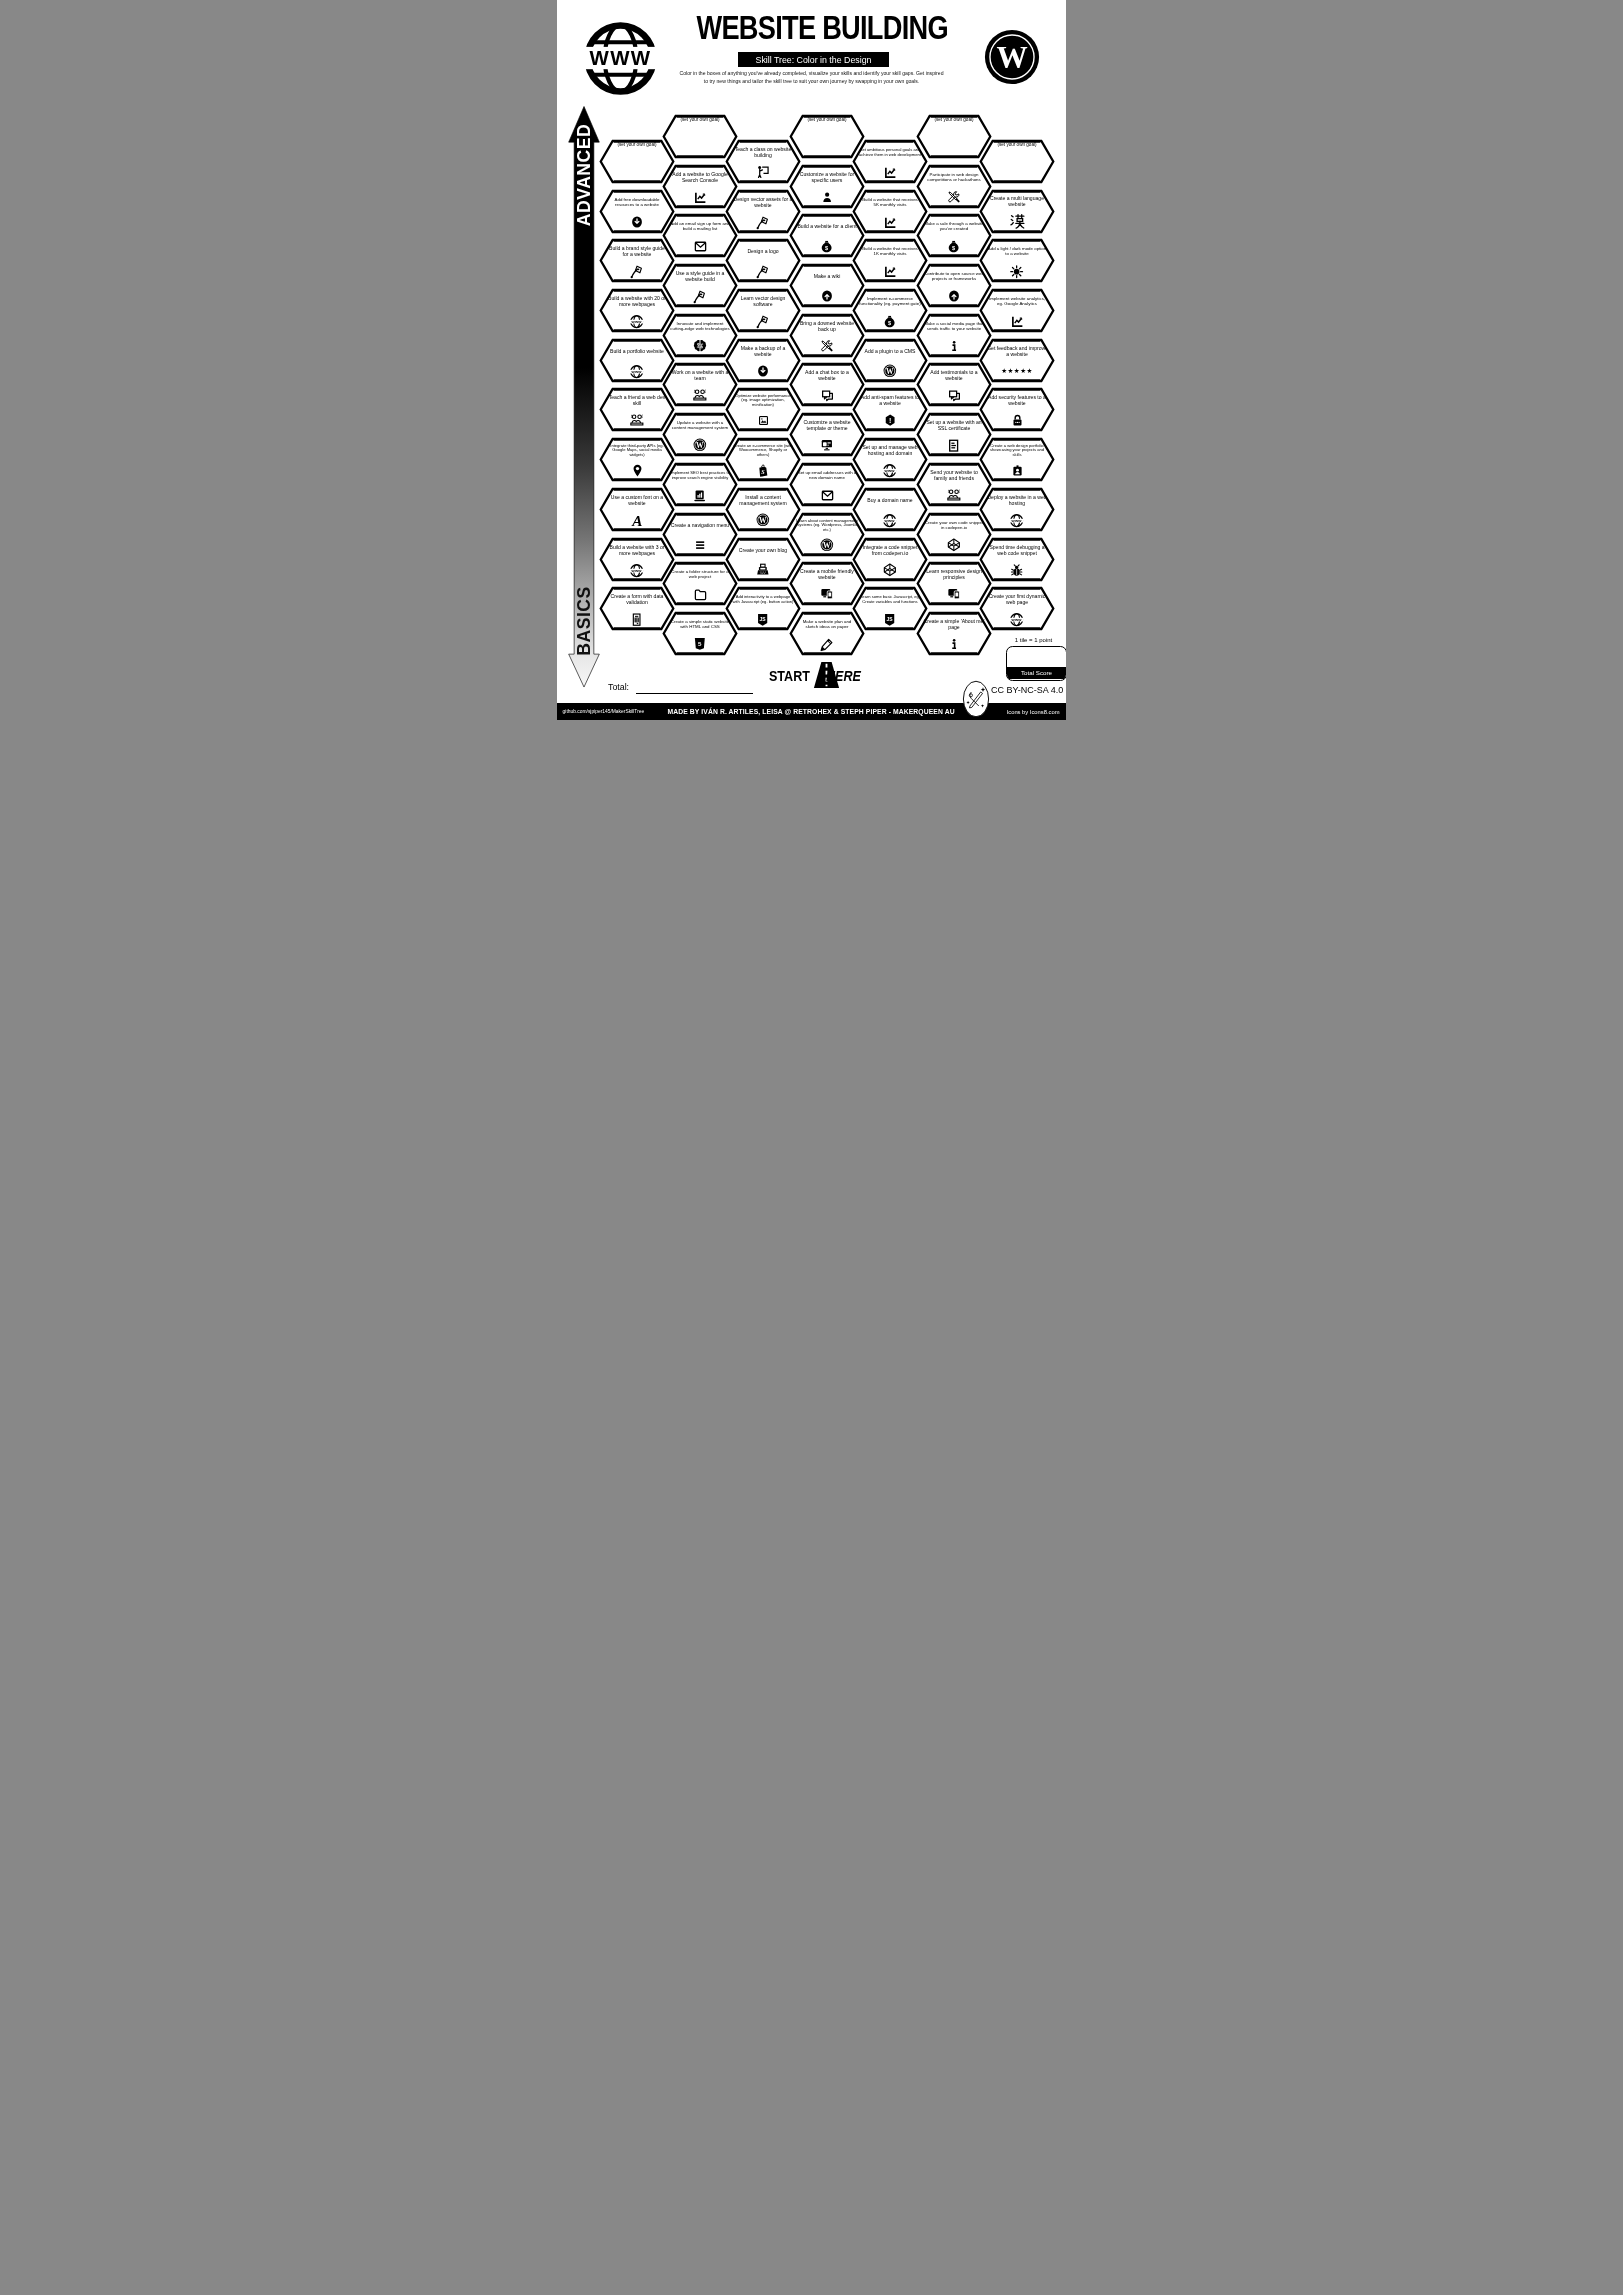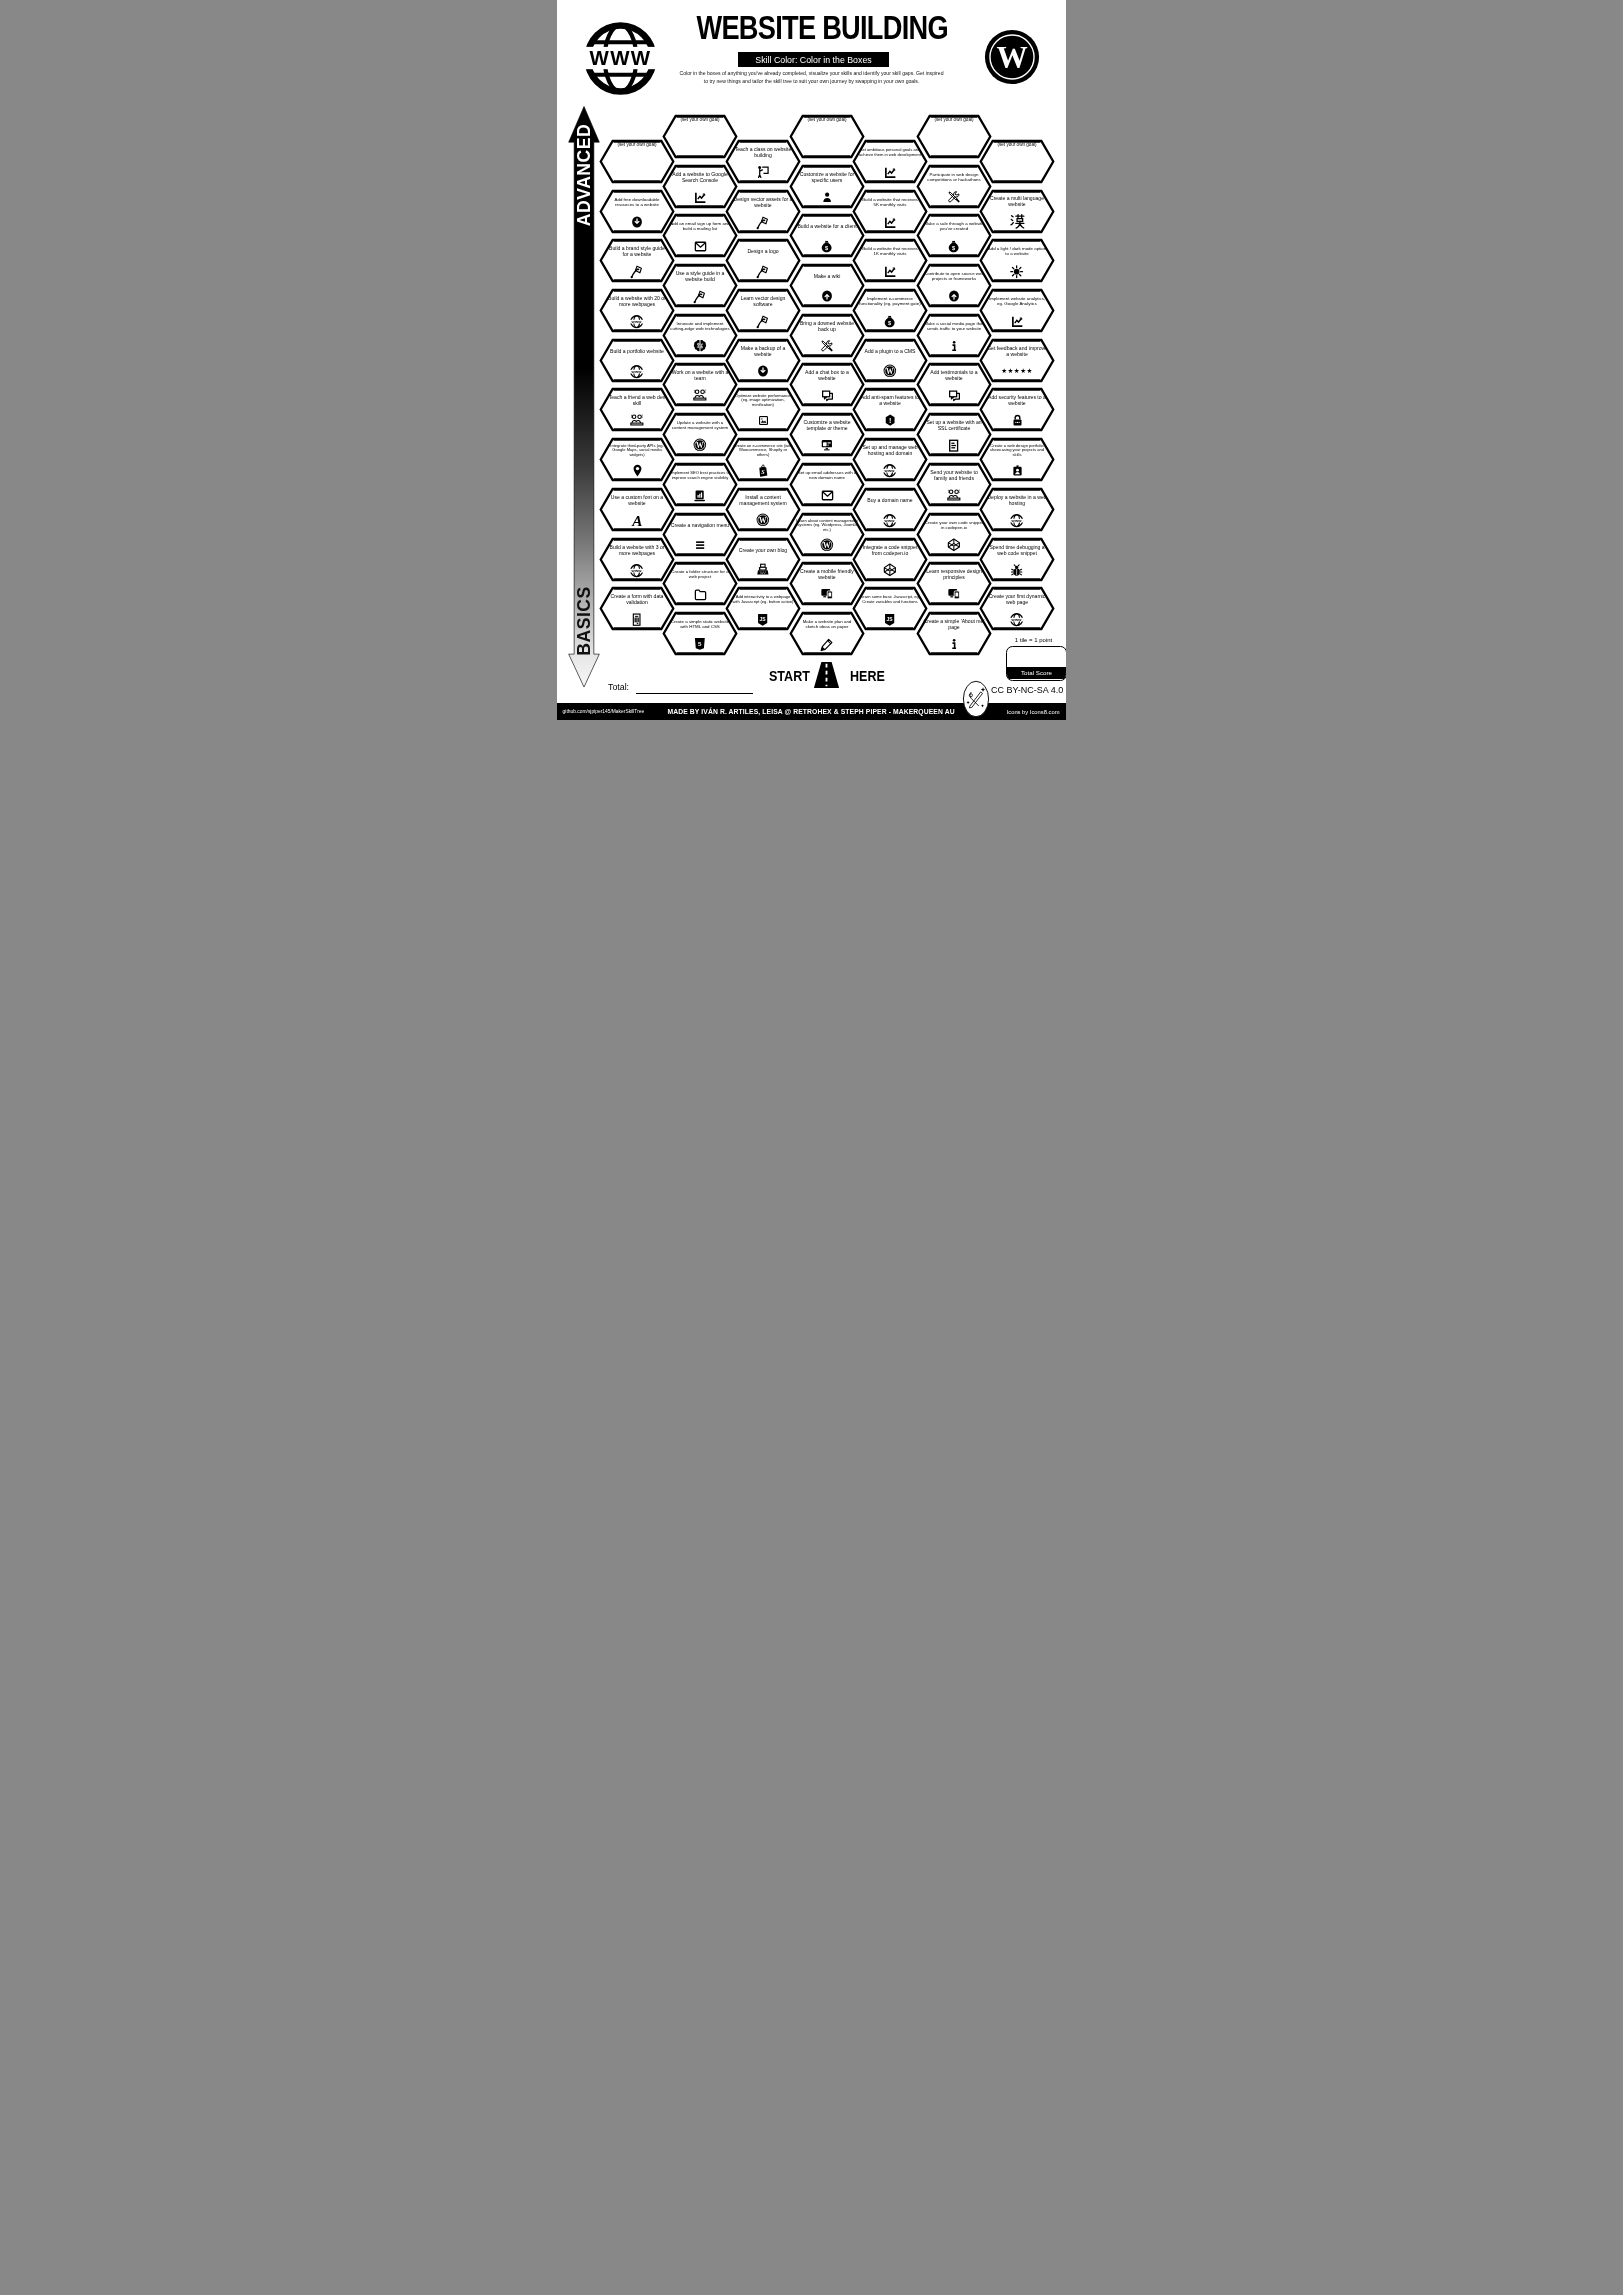--- a/index.html
+++ b/index.html
@@ -28,21 +28,21 @@
             padding:2.3px 7px 0;font-size:5.1px;line-height:1.13;}
   .hex-text.sz2{font-size:4.4px;}
   .hex-text.sz3{font-size:4.1px;}
   .hex.goal .hex-text{align-items:flex-start;padding-top:3.2px;font-size:4.6px;white-space:nowrap;}
   .hex-icon{flex:0 0 17px;display:flex;align-items:center;justify-content:center;margin-bottom:3.2px;}
   .hex-icon.stars{font-size:6.5px;letter-spacing:0.5px;line-height:1;}
   
   #start-word,#here-word{top:667px;font-size:15.3px;font-weight:bold;white-space:nowrap;}
   #start-word{left:194px;width:59px;text-align:right;}
   #start-word span{display:inline-block;transform:scaleX(0.82);transform-origin:right center;}
-  #here-word{left:293px;}
+  #here-word{left:269px;font-style:italic;}
   #here-word span{display:inline-block;transform:scaleX(0.82);transform-origin:left center;}
   #road-icon{left:255px;top:661px;}
   #name-label{left:51px;top:682px;font-size:8.8px;}
   #name-line{left:79px;top:681px;width:117px;height:12px;border-bottom:1.2px solid #000;}
   #tile-note{left:446px;top:637px;width:61px;text-align:center;font-size:6px;}
   #score-box{left:449px;top:646px;width:59px;height:33px;border:1.4px solid #000;border-radius:6.5px;
              overflow:hidden;background:#fff;}
   #score-fill{height:20px;}
   #score-bar{height:11.6px;background:#000;color:#fff;display:flex;align-items:center;
              justify-content:center;font-size:6.2px;}
@@ -66,21 +66,21 @@
       <circle cx="85" cy="85" r="71" fill="none" stroke="#000" stroke-width="14"></circle>
       <ellipse cx="85" cy="85" rx="34" ry="71" fill="none" stroke="#000" stroke-width="9"></ellipse>
       <path d="M20 50 H150 M20 120 H150" stroke="#000" stroke-width="9"></path>
       <rect x="0" y="60" width="170" height="48" fill="#fff"></rect>
       <text x="85" y="100" text-anchor="middle" font-family="Liberation Sans,sans-serif" font-size="44" font-weight="bold" letter-spacing="3">WWW</text>
     </svg>
   </div>
 
   <div class="abs" id="title"><span>WEBSITE BUILDING</span></div>
   <div class="abs" id="subtitle">
-      <span>Skill Color: Color in the Boxes</span>
+      <span>Skill Tree: Color in the Design</span>
     </div>
   <div class="abs" id="desc">
     <span>Color in the boxes of anything you've already completed, visualize your skills and identify your skill gaps.  Get inspired</span><br>
     <span>to try new things and tailor the skill tree to suit your own journey by swapping in your own goals.</span>
   </div>
 
   <div class="abs" id="wp-logo" style="left:427px;top:29px;">
     <svg width="56" height="56" viewBox="0 0 122 122">
       <circle cx="61" cy="61" r="59" fill="#000"></circle>
       <circle cx="61" cy="61" r="48" fill="none" stroke="#fff" stroke-width="3"></circle>

